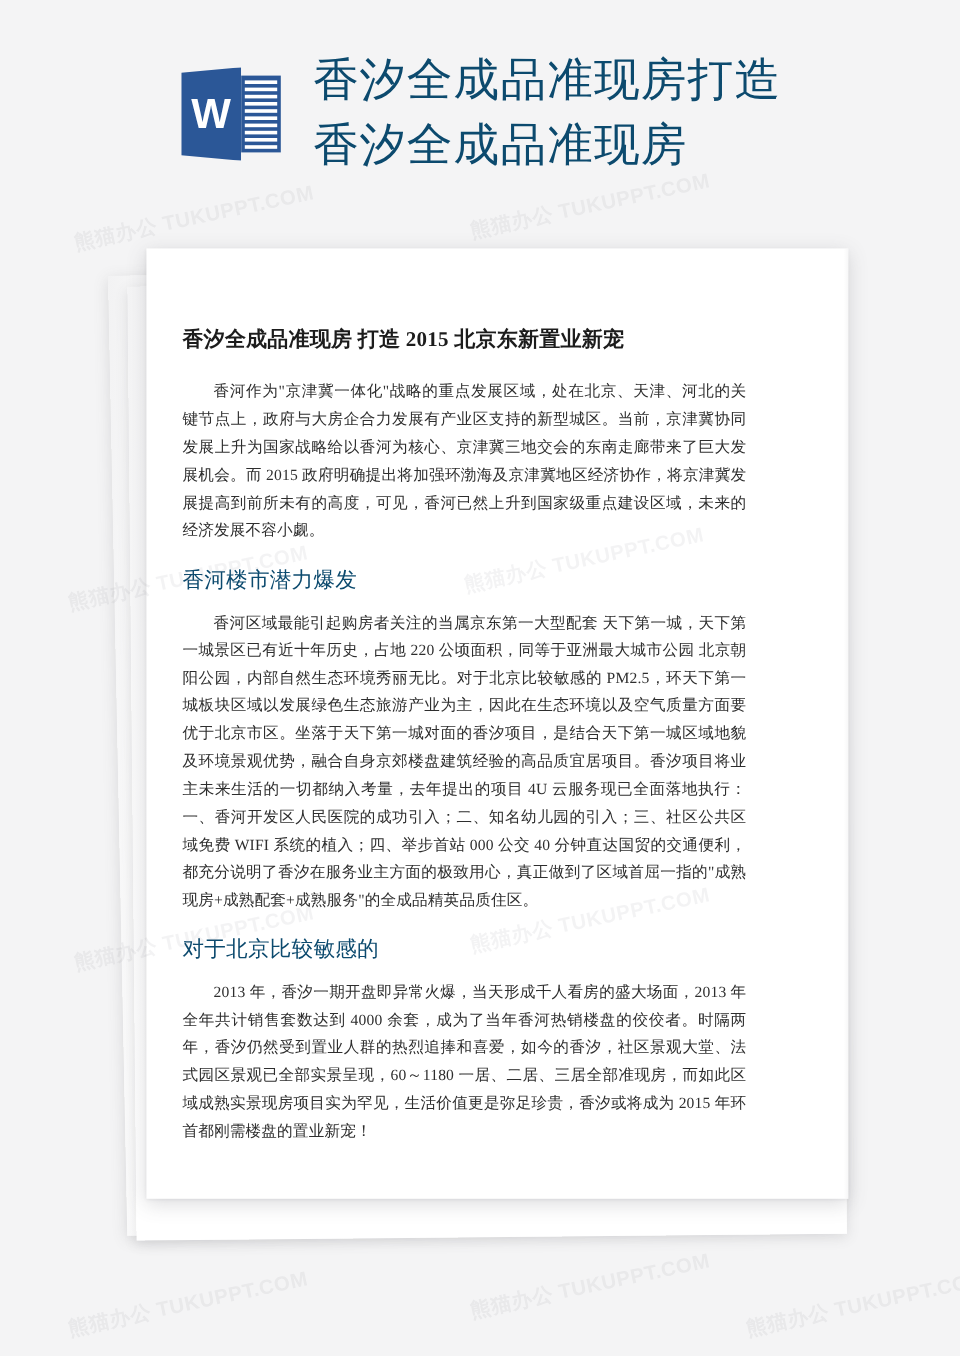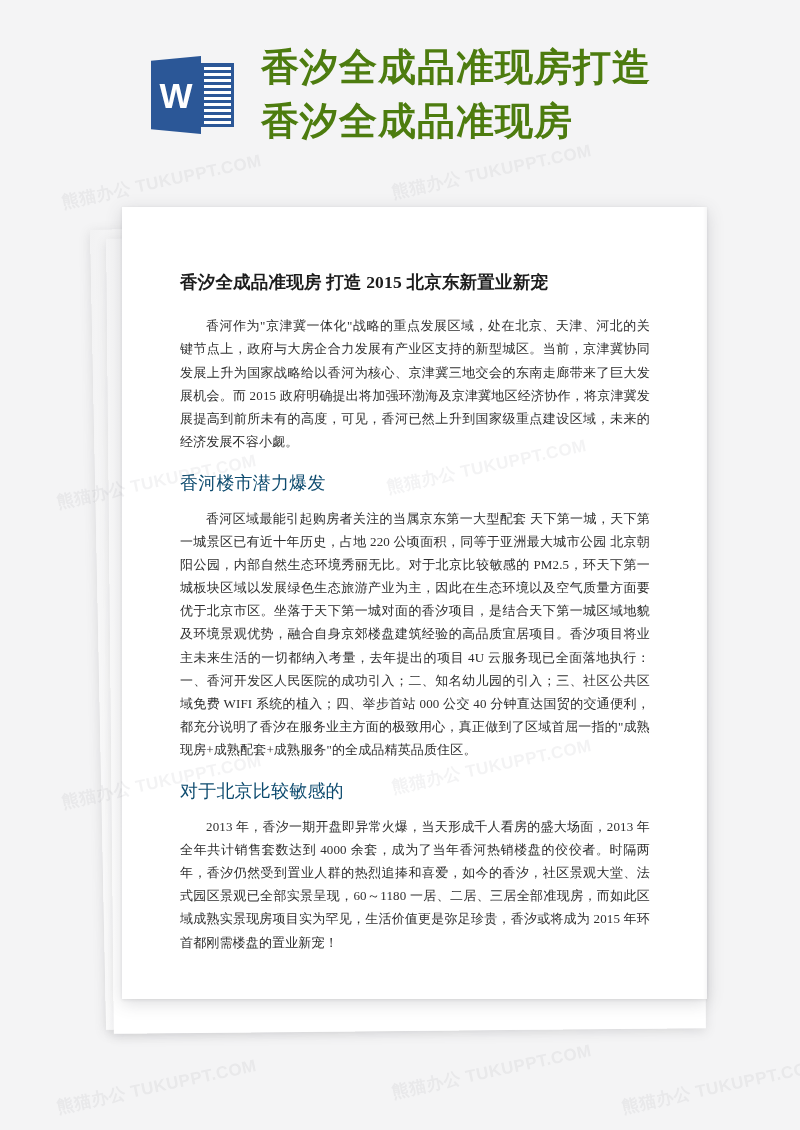--- a/index.html
+++ b/index.html
@@ -81,23 +81,23 @@
     padding: 4px 3px;
     box-sizing: border-box;
   }
   #word-icon .wi-right i {
     display: block;
     height: 3px;
     background: #ffffff;
     margin-bottom: 3px;
   }
   #header-title {
-    color: #4d7c0f;
+    color: #0c4a6e;
     font-family: "Liberation Serif", serif;
-    font-weight: 700;
+    font-weight: 400;
     font-size: 38px;
     line-height: 1.42;
     text-align: left;
     letter-spacing: 1px;
     max-width: 470px;
   }
   #header-title .tline { display: block; }
 
   
   #page-stack {
@@ -143,21 +143,21 @@
     position: absolute;
     left: 0; top: 0;
     width: 585px;
     height: 792px;
     padding: 62px 0 0 0;
     box-sizing: border-box;
     overflow: hidden;
   }
   #doc-inner {
     width: 500px;
-    margin-left: 58px;
+    margin-left: 30px;
   }
   #doc-heading {
     font-family: "Liberation Serif", "DejaVu Serif", serif;
     font-weight: 700;
     font-size: 17.5px;
     color: #1c1c1c;
     line-height: 1.5;
     margin-bottom: 19px;
     white-space: nowrap;
     letter-spacing: 0.2px;

